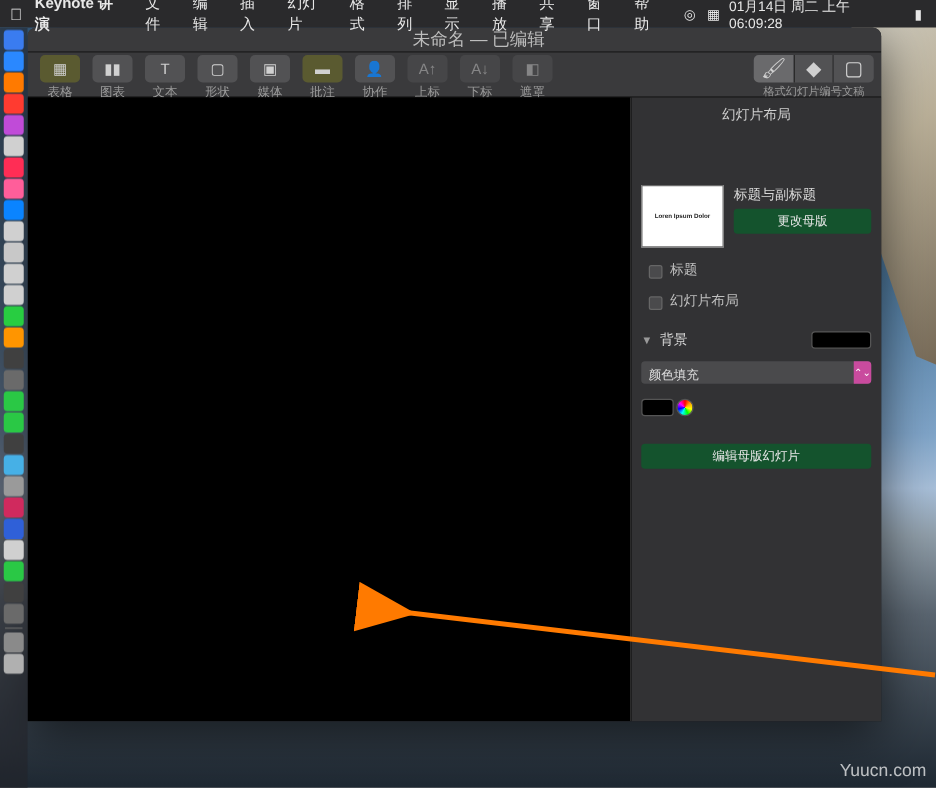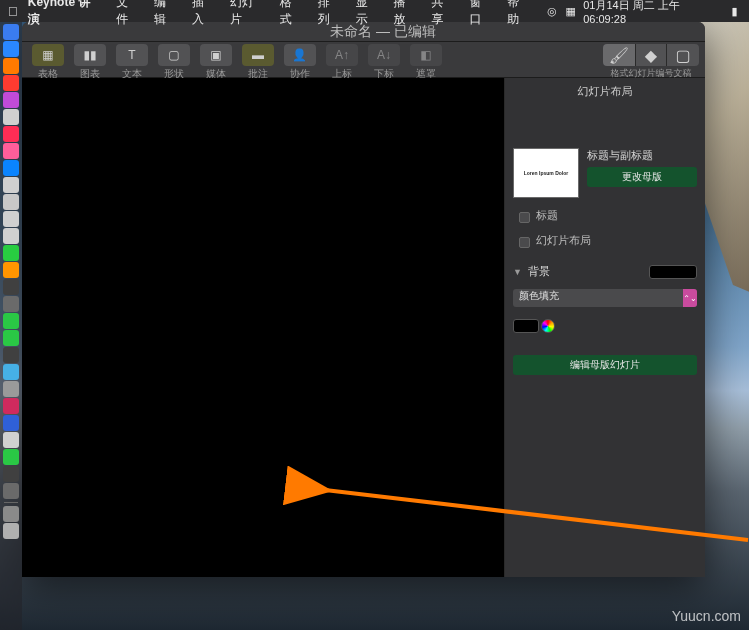--- a/index.html
+++ b/index.html
@@ -44,21 +44,21 @@
   .thumb-inner .t2 { font-size:3px; color:#888;}
   .layout-col { flex:1; display:flex; flex-direction:column; gap:4px; }
   .layout-name { font-size: 11px; }
   .btn { background: #14532d; border: none; color: #e8e8e8; border-radius: 3px; padding: 3px 0; font-size: 10px; text-align: center; cursor: default; }
   .sec-title { color:#c8c8c8; margin-top:4px; }
   .check-row { display:flex; align-items:flex-end; gap:6px; margin:2px 0 0 6px; color:#bfbfbf;}
   .checkbox { width:11px; height:11px; background:#4a4a4c; border:1px solid #666; border-radius:2px; }
   .bg-row { display:flex; align-items:center; gap:6px; margin-top:8px;}
   .disclose { color:#9a9a9a; font-size:9px;}
   .color-pick { width:48px; height:14px; background:#000; border:1px solid #555; border-radius:3px;}
-  .select { display:flex; align-items:flex-start; background:#4a4a4c; border-radius:3px; height:18px; margin-top:2px; position:relative;}
+  .select { display:flex; align-items:flex-end; background:#4a4a4c; border-radius:3px; height:18px; margin-top:2px; position:relative;}
   .select .sel-label{ flex:1; padding:0 6px; font-size:10px; color:#e0e0e0;}
   .select .sel-arrows{ width:14px; height:18px; background:#c94b9e; border-radius:0 3px 3px 0; display:flex; align-items:center; justify-content:center; color:#fff; font-size:8px;}
   .swatch-row{ display:flex; gap:2px; margin-top:4px;}
   .swatch{ width:26px; height:14px; background:#000; border:1px solid #555; border-radius:3px;}
   .wheel{ width:14px; height:14px; border-radius:50%; background: conic-gradient(red,orange,yellow,lime,cyan,blue,magenta,red); border:1px solid #555;}
   .big-btn { margin-top:14px;}
 
   .dock { position: absolute; left: 0; top: 22px; bottom: 0; width: 22px; background: rgba(35,35,40,.55); backdrop-filter: blur(6px); display: flex; flex-direction: column; align-items: center; padding: 2px 0; gap: 1px; z-index: 5;}
   .dock .app { width: 16px; height: 16px; border-radius: 3px; flex-shrink:0;}
   .dock .sep { width:14px; height:1px; background:#666; margin:2px 0;}

